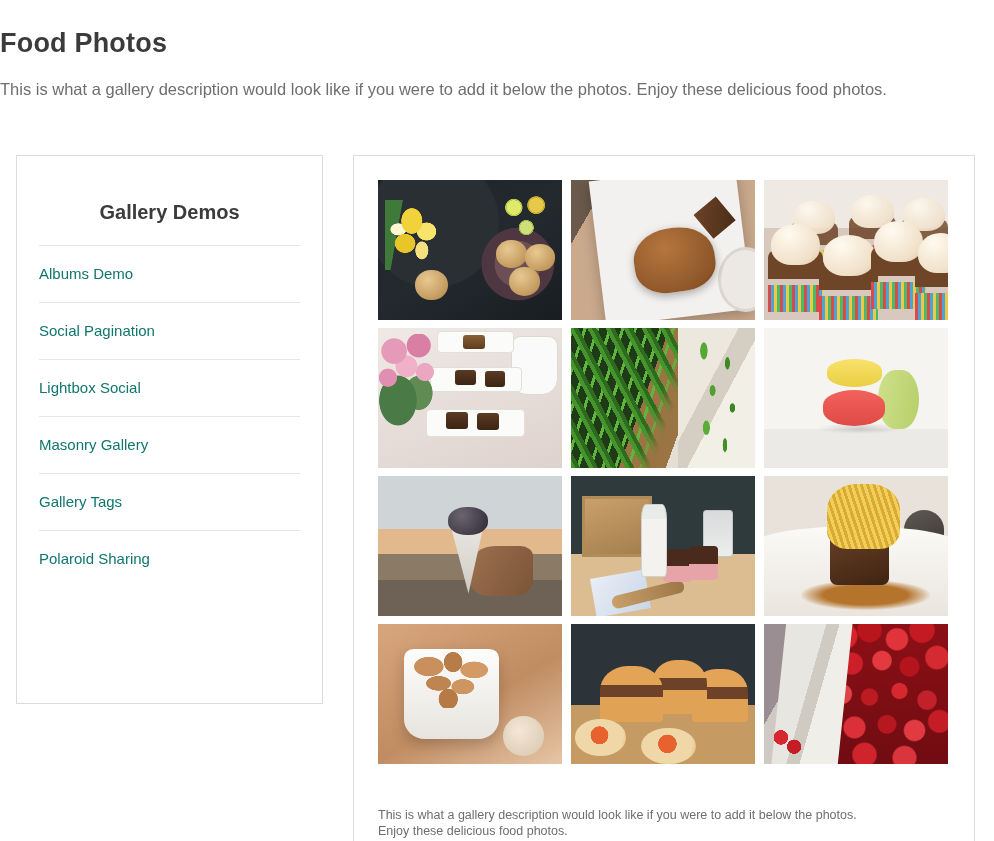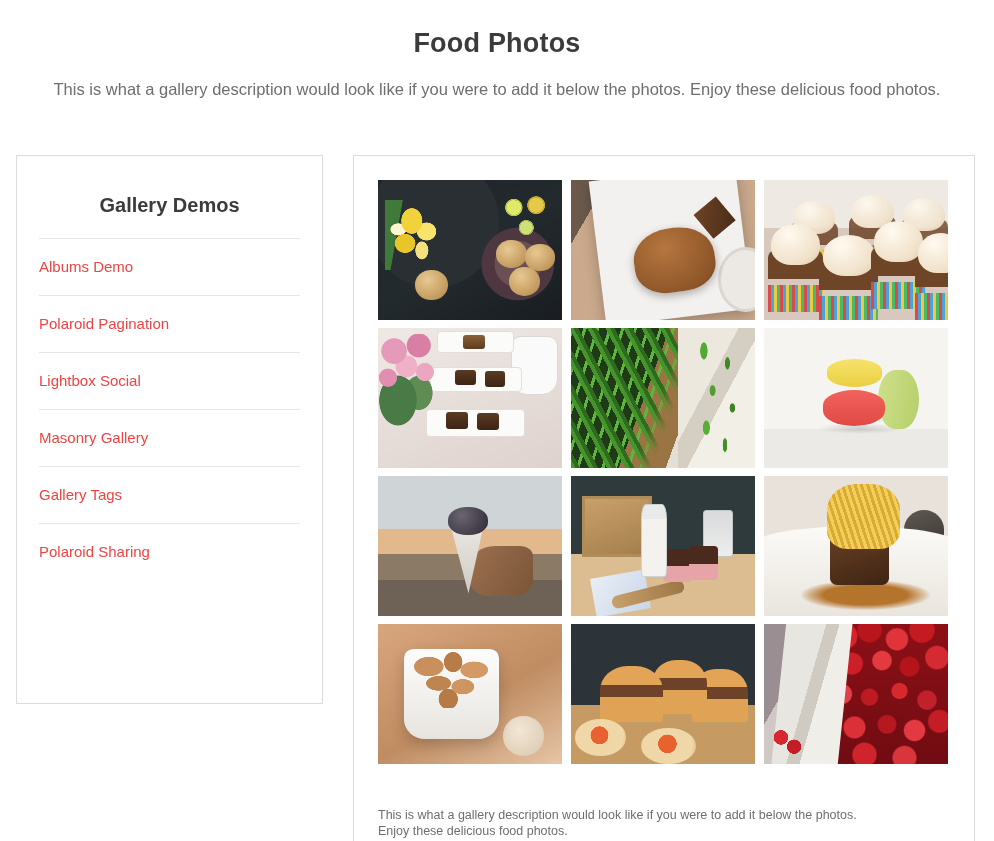--- a/index.html
+++ b/index.html
@@ -6,21 +6,21 @@
   html, body {
     margin: 0; padding: 0;
     width: 994px; height: 841px;
     background: #ffffff;
     font-family: "Liberation Sans", sans-serif;
     overflow: hidden;
   }
   .page { position: relative; width: 994px; height: 841px; }
 
   
-  .page-header { text-align: center; padding-top: 26px; }
+  .page-header { padding-top: 26px; }
   .page-title {
     font-size: 27px; font-weight: bold; color: #3b3b3b;
     letter-spacing: 0.2px; margin: 0; line-height: 34px;
   }
   .page-desc {
     font-size: 16.5px; color: #6e6e6e; margin: 18px 0 0 0;
     line-height: 22px; font-weight: 400;
   }
 
   
@@ -29,29 +29,29 @@
   }
 
   
   .sidebar {
     position: absolute; left: 16px; top: 0;
     width: 307px; height: 549px;
     border: 1px solid #dcdcdc; background: #fff;
   }
   .sidebar-title {
     text-align: center; font-size: 20px; font-weight: bold;
-    color: #3b3b3b; margin: 4px; padding: 32px 10px 0 10px;
+    color: #3b3b3b; margin: 11px; padding: 32px 10px 0 10px;
     line-height: 26px;
   }
   .sidebar-list { list-style: none; margin: 20px 0 0 0; padding: 0 0 0 0; }
   .sidebar-item {
     border-top: 1px solid #e6e6e6;
     margin: 0 22px;
     padding: 18px 0 18px 0;
-    font-size: 15px; color: #ef4444; line-height: 20px;
+    font-size: 15px; color: #0f766e; line-height: 20px;
     cursor: pointer; font-weight: 400;
   }
 
   
   .gallery-panel {
     position: absolute; left: 353px; top: 0;
     width: 622px; height: 700px;
     border: 1px solid #dcdcdc; background: #fff;
     overflow: hidden;
   }
@@ -311,21 +311,21 @@
     <h1 class="page-title">Food Photos</h1>
     <p class="page-desc">This is what a gallery description would look like if you were to add it below the photos. Enjoy these delicious food photos.</p>
   </div>
 
   <div class="content">
 
     <div class="sidebar">
       <h2 class="sidebar-title">Gallery Demos</h2>
       <ul class="sidebar-list">
         <li class="sidebar-item">Albums Demo</li>
-        <li class="sidebar-item">Polaroid Pagination</li>
+        <li class="sidebar-item">Social Pagination</li>
         <li class="sidebar-item">Lightbox Social</li>
         <li class="sidebar-item">Masonry Gallery</li>
         <li class="sidebar-item">Gallery Tags</li>
         <li class="sidebar-item">Polaroid Sharing</li>
       </ul>
     </div>
 
     <div class="gallery-panel">
       <div class="grid">
 

